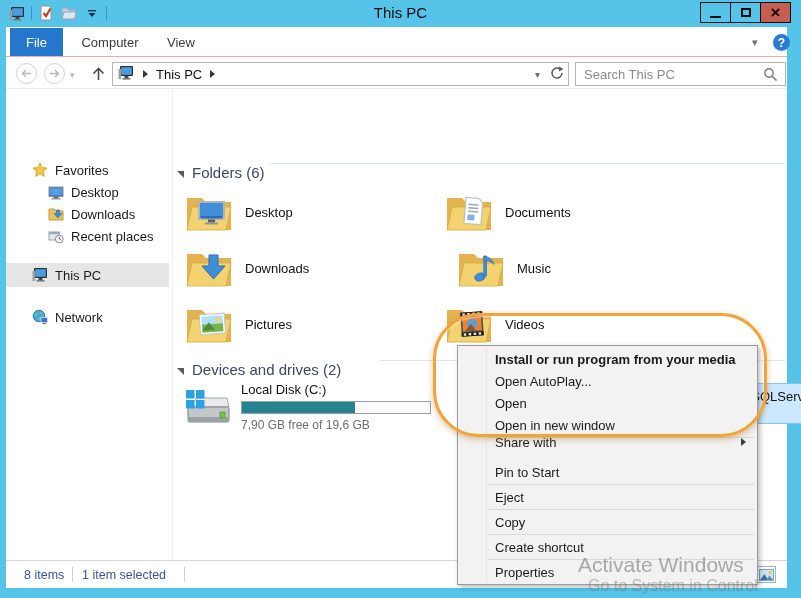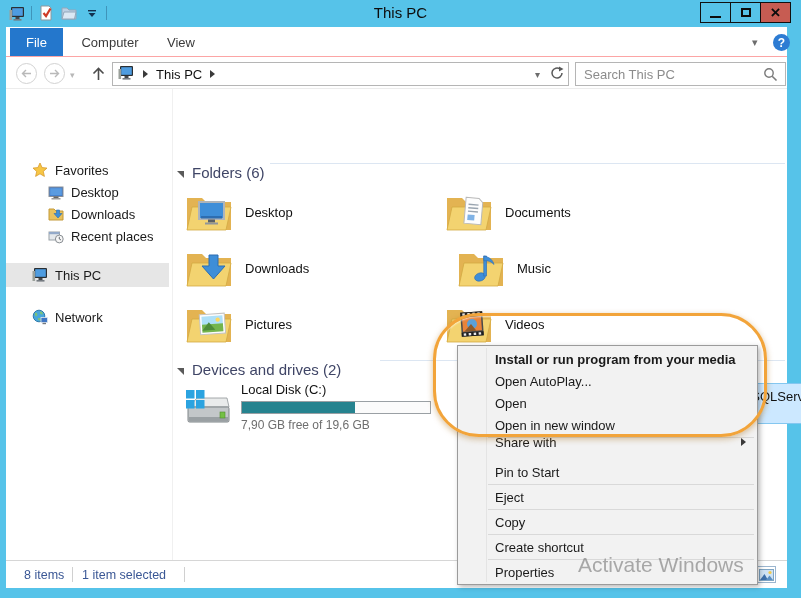--- a/index.html
+++ b/index.html
@@ -481,14 +481,15 @@
             <rect x="0.5" y="0.5" width="14" height="11" fill="#cfe3f4" stroke="#7fa5c4"></rect>
             <path d="M1 11 L5.5 5 L9 11 Z" fill="#3f71ab"></path>
             <path d="M7 11 L10.5 6.5 L14 11 Z" fill="#5b8fc2"></path>
             <circle cx="11" cy="3.5" r="1.6" fill="#f2c94c"></circle>
           </svg>
       </div>
     </div>
   </div>
 
   <div class="watermark wm1">Activate Windows</div>
+  <div class="watermark wm2">Go to System in Control</div>
 
 </div>
 
 </body></html>

